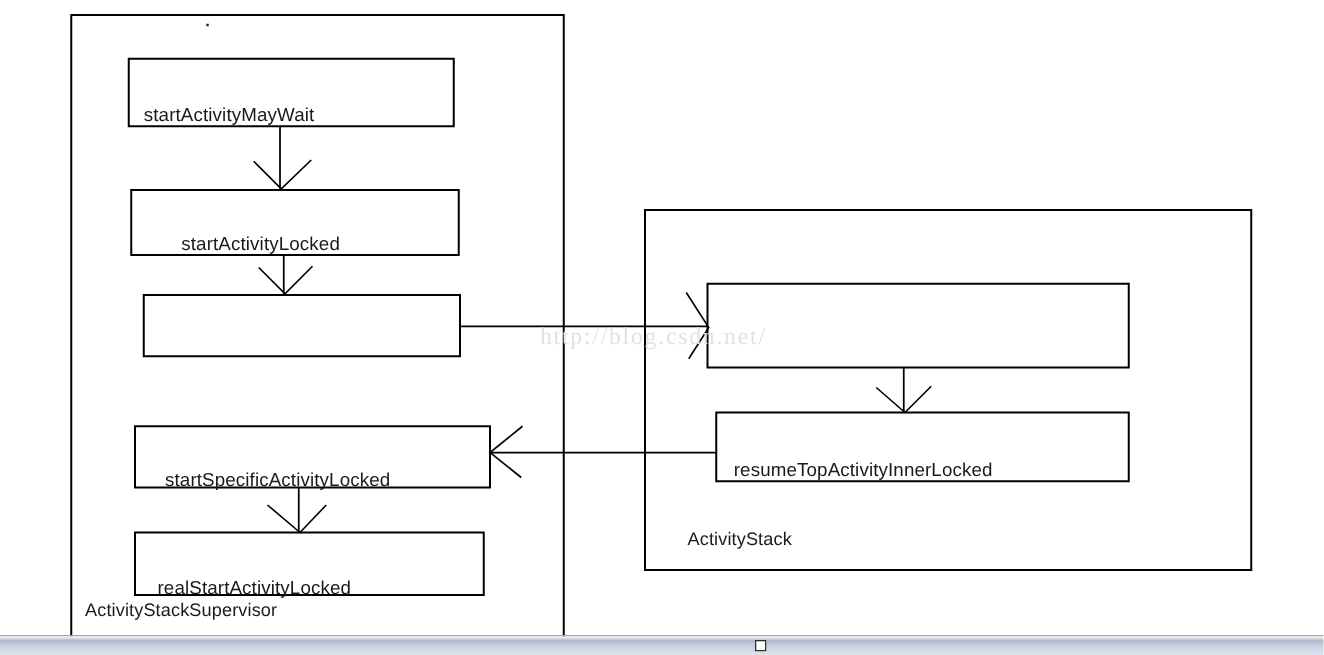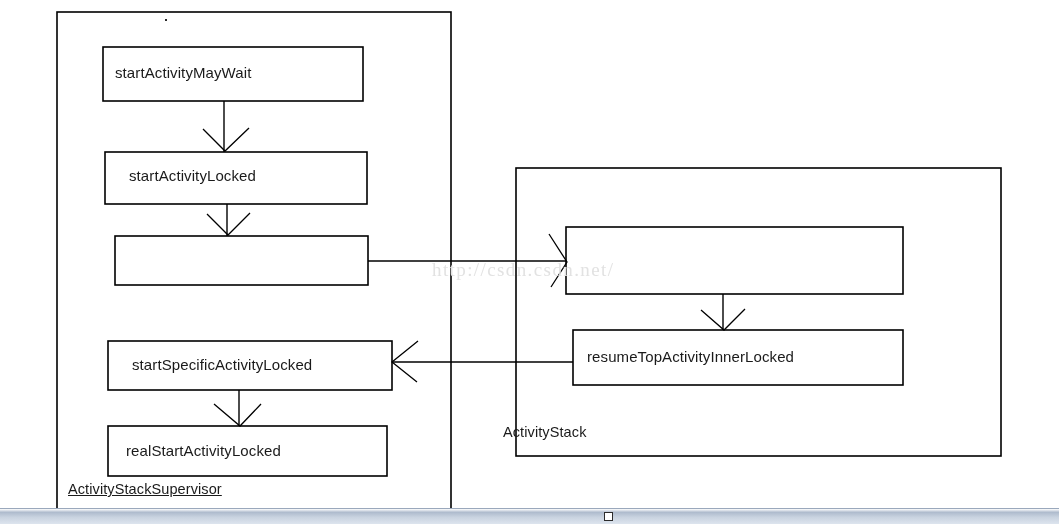--- a/index.html
+++ b/index.html
@@ -44,20 +44,21 @@
     stroke-linecap: butt;
   }
   
   .node-label {
     position: absolute;
     font-family: "Liberation Sans", sans-serif;
     font-size: 15px;
     color: #1a1a1a;
     white-space: nowrap;
     letter-spacing: 0.1px;
+    margin-top: 20px;
   }
   .container-label {
     position: absolute;
     font-family: "Liberation Sans", sans-serif;
     font-size: 14.5px;
     color: #1a1a1a;
     white-space: nowrap;
     letter-spacing: 0.1px;
   }
   .watermark {
@@ -143,35 +144,35 @@
     </g>
 
     <g>
       <line class="connector" x1="239" y1="390" x2="239" y2="426"></line>
       <path class="arrowhead" d="M 214 404 L 240 426 L 261 404"></path>
     </g>
   </svg>
 
   <div class="node-label" style="left:115px; top:64px;">startActivityMayWait</div>
 
-  <div class="node-label" style="left:129px; top:167px;">startActivityLocked</div>
+  <div class="node-label" style="left:145px; top:167px;">startActivityLocked</div>
 
 
   <div class="node-label" style="left:126px; top:442px;">realStartActivityLocked</div>
 
   <div class="node-label" style="left:132px; top:356px;">startSpecificActivityLocked</div>
 
 
   <div class="node-label" style="left:587px; top:348px;text-align:right;">resumeTopActivityInnerLocked</div>
 
-  <div class="container-label" style="left:68px; top:481px;text-decoration:underline;">ActivityStackSupervisor</div>
+  <div class="container-label" style="left:68px; top:481px;">ActivityStackSupervisor</div>
 
-  <div class="container-label" style="left:503px; top:424px;">ActivityStack</div>
+  <div class="container-label" style="left:550px; top:424px;">ActivityStack</div>
 
-  <div class="watermark">http://csdn.csdn.net/</div>
+  <div class="watermark">http://blog.csdn.net/</div>
 
   <div class="speck" style="left:165px; top:19px;"></div>
 
   <div id="bottom-bar">
     <div id="bottom-bar-glyph"></div>
   </div>
 
 </div>
 
 </body></html>

